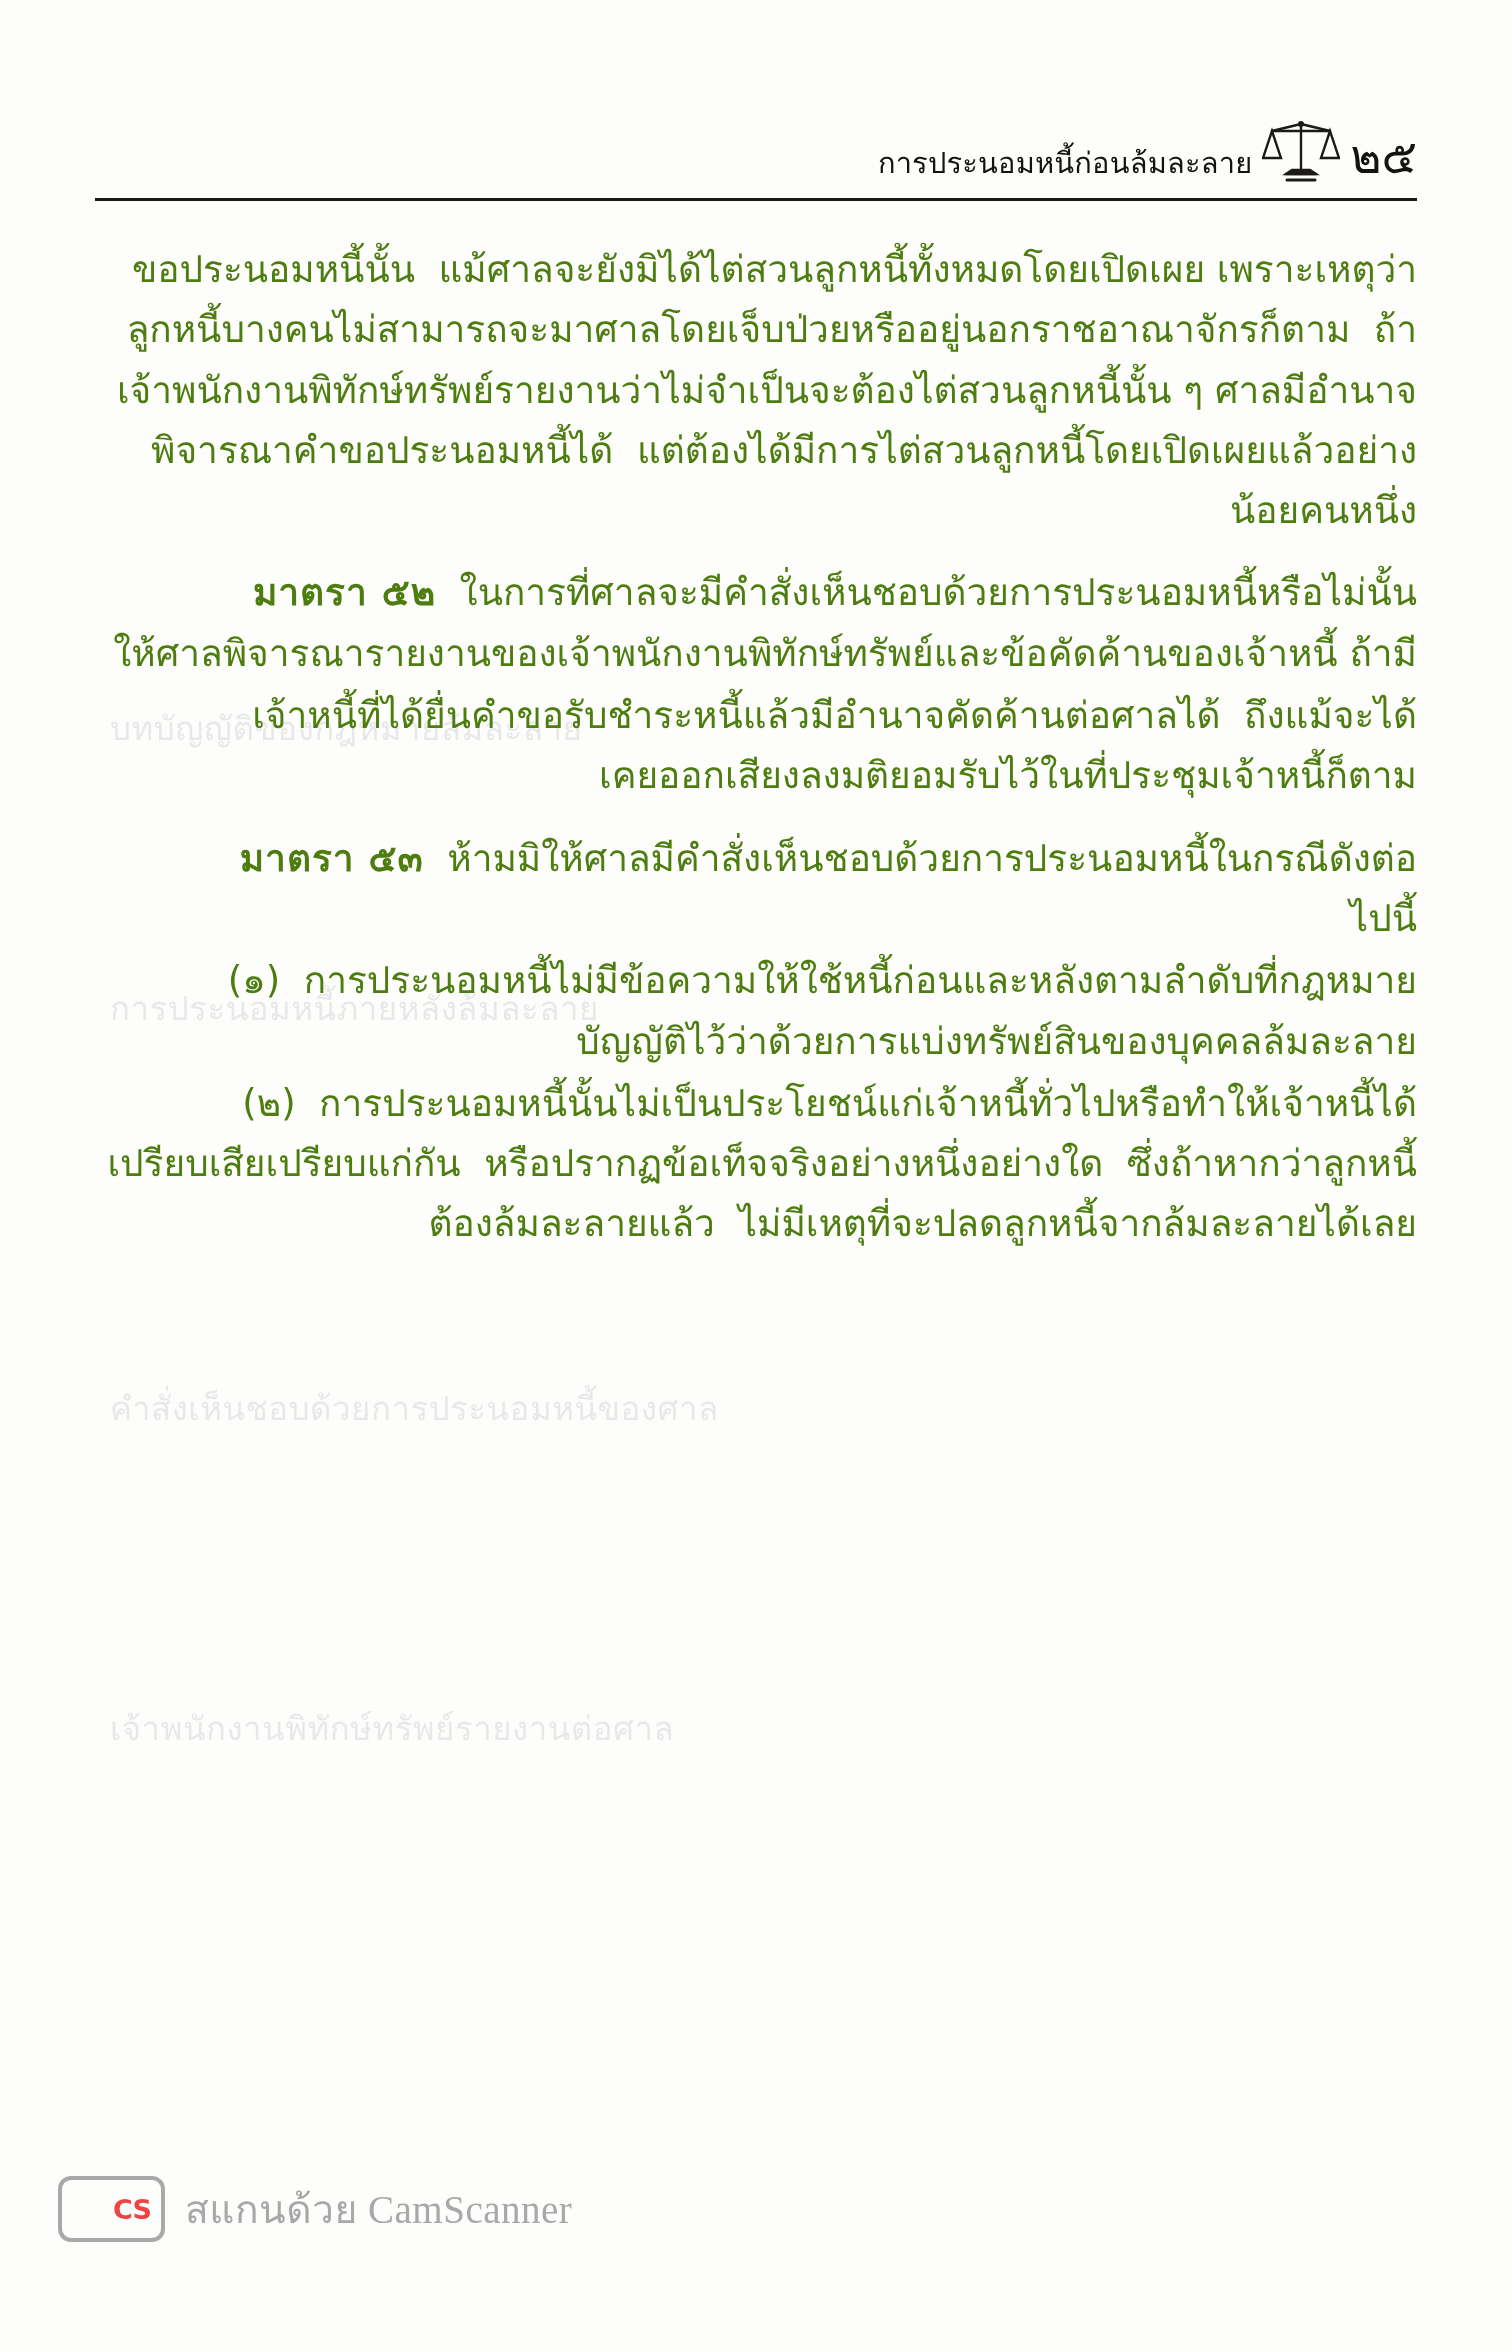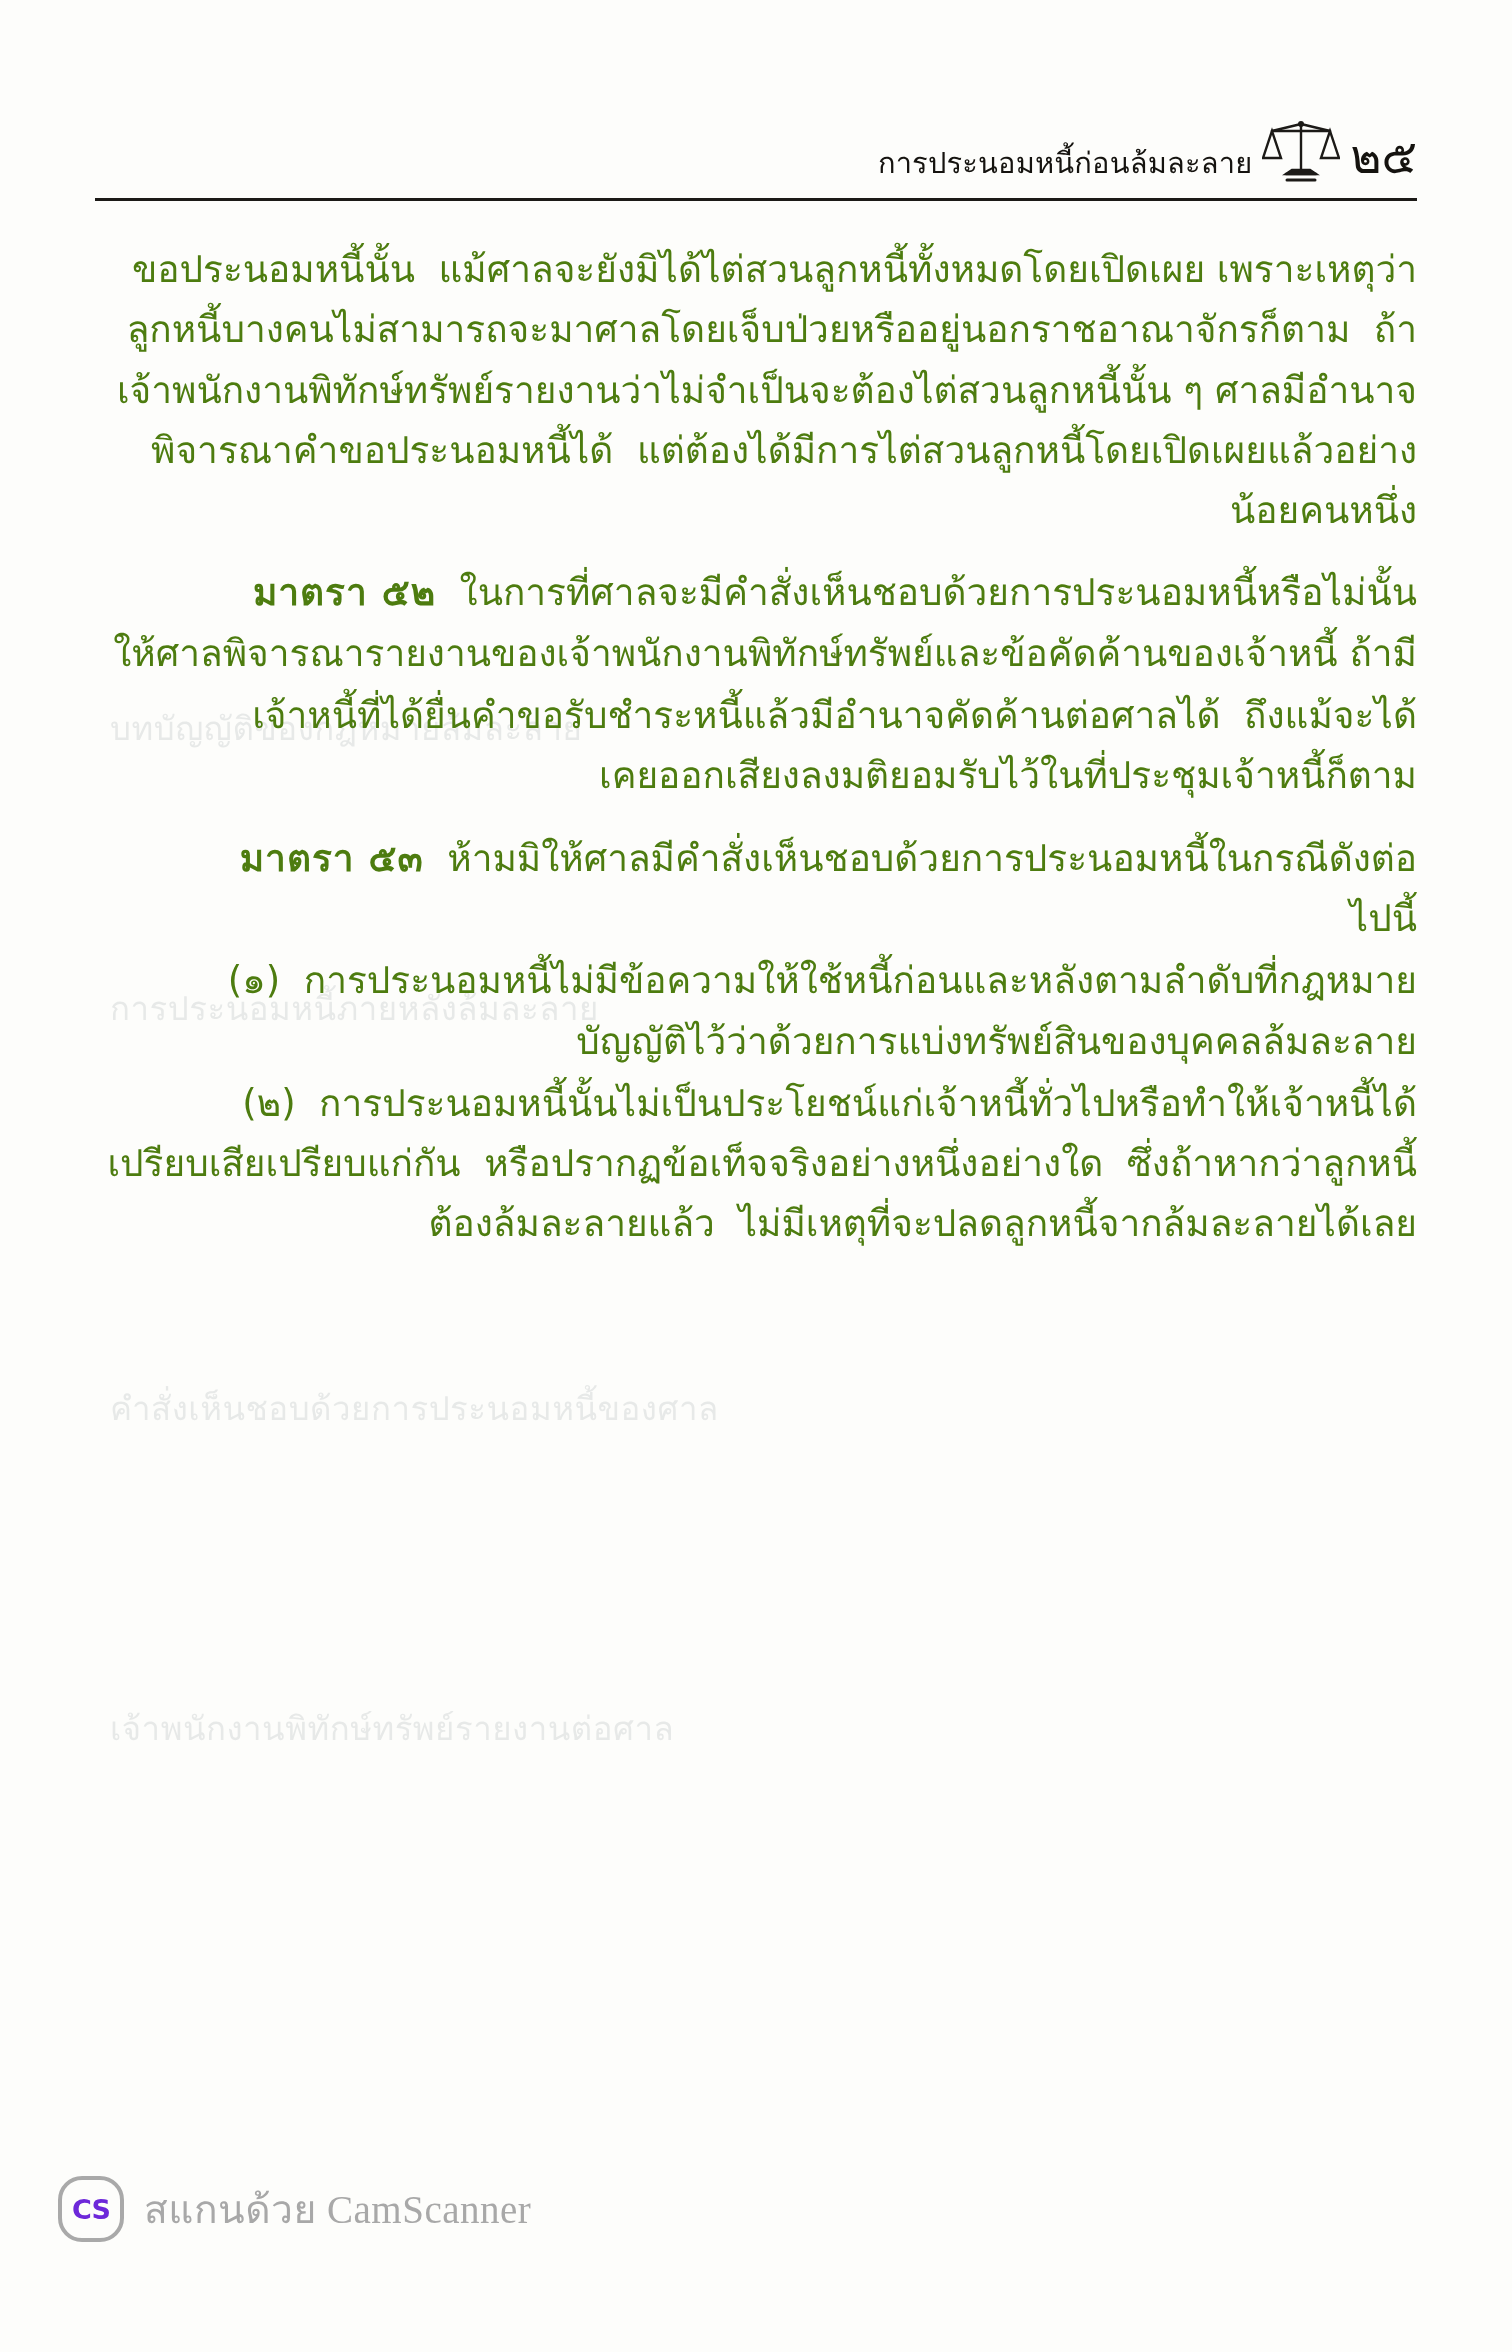--- a/index.html
+++ b/index.html
@@ -120,29 +120,30 @@
     left: 58px;
     bottom: 110px;
     display: flex;
     align-items: center;
     gap: 20px;
   }
   .cs-badge {
     width: 58px;
     height: 58px;
     border: 4px solid #a9a9a9;
-    border-radius: 24px;
-    color: #6d28d9;
+    border-radius: 13px;
+    color: #ef4444;
     font-family: "DejaVu Sans", sans-serif;
     font-weight: bold;
     font-size: 27px;
     display: flex;
     align-items: center;
     justify-content: center;
     letter-spacing: -1px;
+    padding-left: 41px;
   }
   .wm-text {
     font-size: 39px;
     color: #a8a8a8;
     letter-spacing: 0.5px;
     white-space: nowrap;
     font-family: Liberation Serif, serif;
   }
 </style>
 </head>

